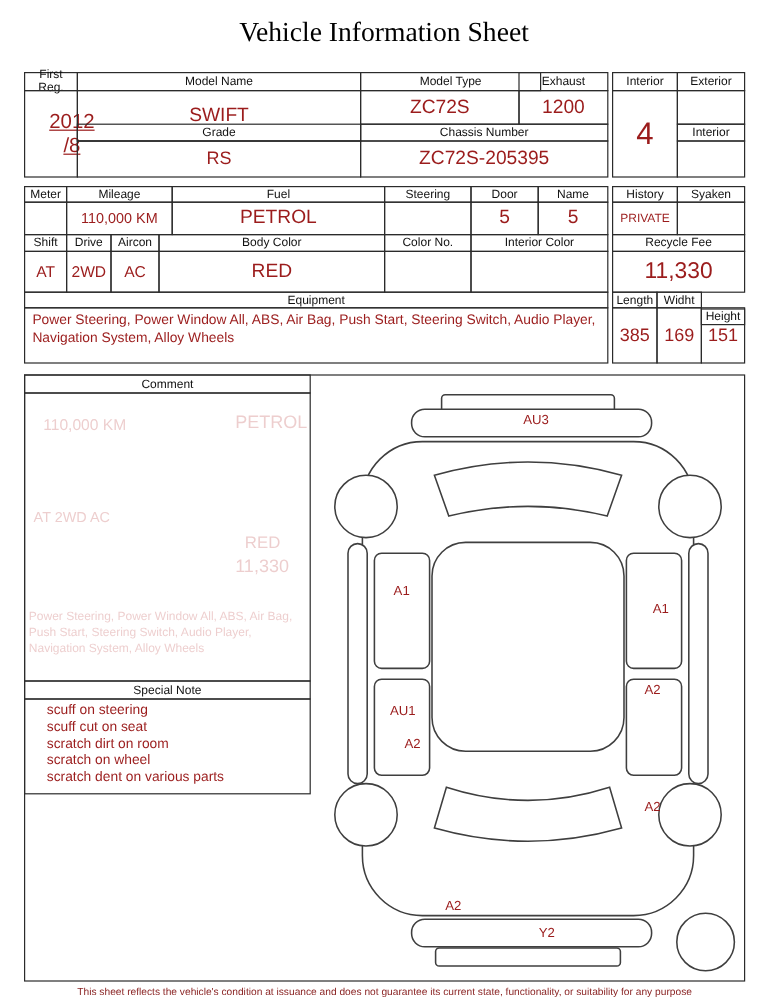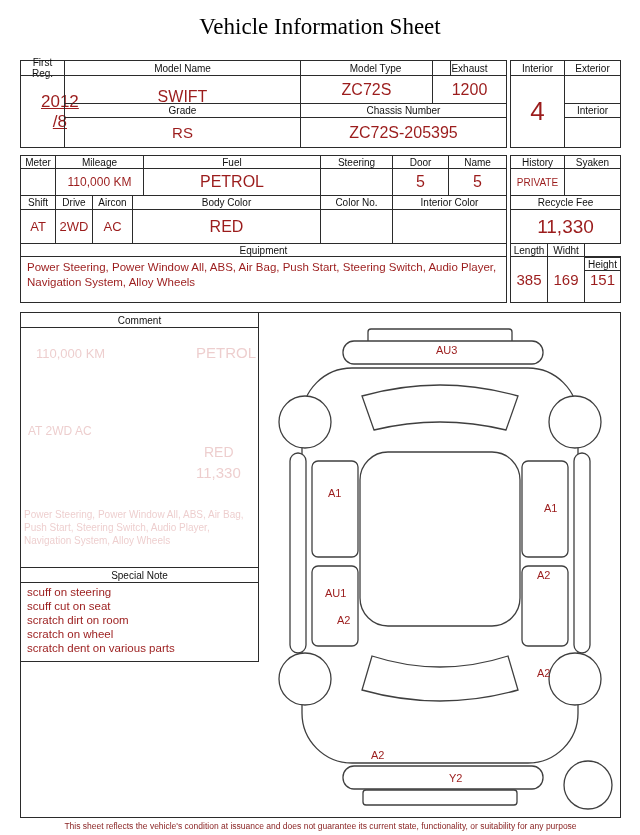--- a/index.html
+++ b/index.html
@@ -9,21 +9,21 @@
   .box{position:absolute;box-sizing:border-box;border:1px solid #2b2b2b;}
   .lbl{font-size:10px;color:#111;}
   .val{color:#9b1c1c;}
   .fs10{font-size:10px}.fs12{font-size:12px}.fs13{font-size:13px}.fs15{font-size:15px}
   .fs16{font-size:16px}.fs17{font-size:17px}.fs19{font-size:19px}.fs26{font-size:26px}
   .pre{white-space:pre-line;}
   .leftpad{justify-content:flex-start;text-align:center;padding-left:20px;text-decoration:underline;}
   .topleft{align-items:flex-start;justify-content:flex-start;text-align:left;padding:3px 6px;font-size:11.5px;line-height:1.3;}
   .ghost{position:absolute;color:#dc9e9e;opacity:.5;filter:blur(.3px);}
   .dlabel{position:absolute;font-size:11px;color:#9b1c1c;}
-  .notes{position:absolute;left:20px;top:582px;width:239px;height:80px;box-sizing:border-box;border:1px solid #2b2b2b;padding:2px 6px;color:#9b1c1c;font-size:11.5px;line-height:14px;}
+  .notes{position:absolute;left:20px;top:582px;width:239px;height:80px;box-sizing:border-box;border:1px solid #2b2b2b;padding:2px 18px;color:#9b1c1c;font-size:11.5px;line-height:14px;}
   .footer{position:absolute;left:20px;top:821px;width:601px;text-align:center;font-size:8.5px;color:#8a2424;}
 </style>
 </head>
 <body>
 
 <div class="sheet">
 
   <div class="title">Vehicle Information Sheet</div>
 
   <div class="cell lbl" style="left:20px;top:60px;width:45px;height:16px">First Reg.</div>

